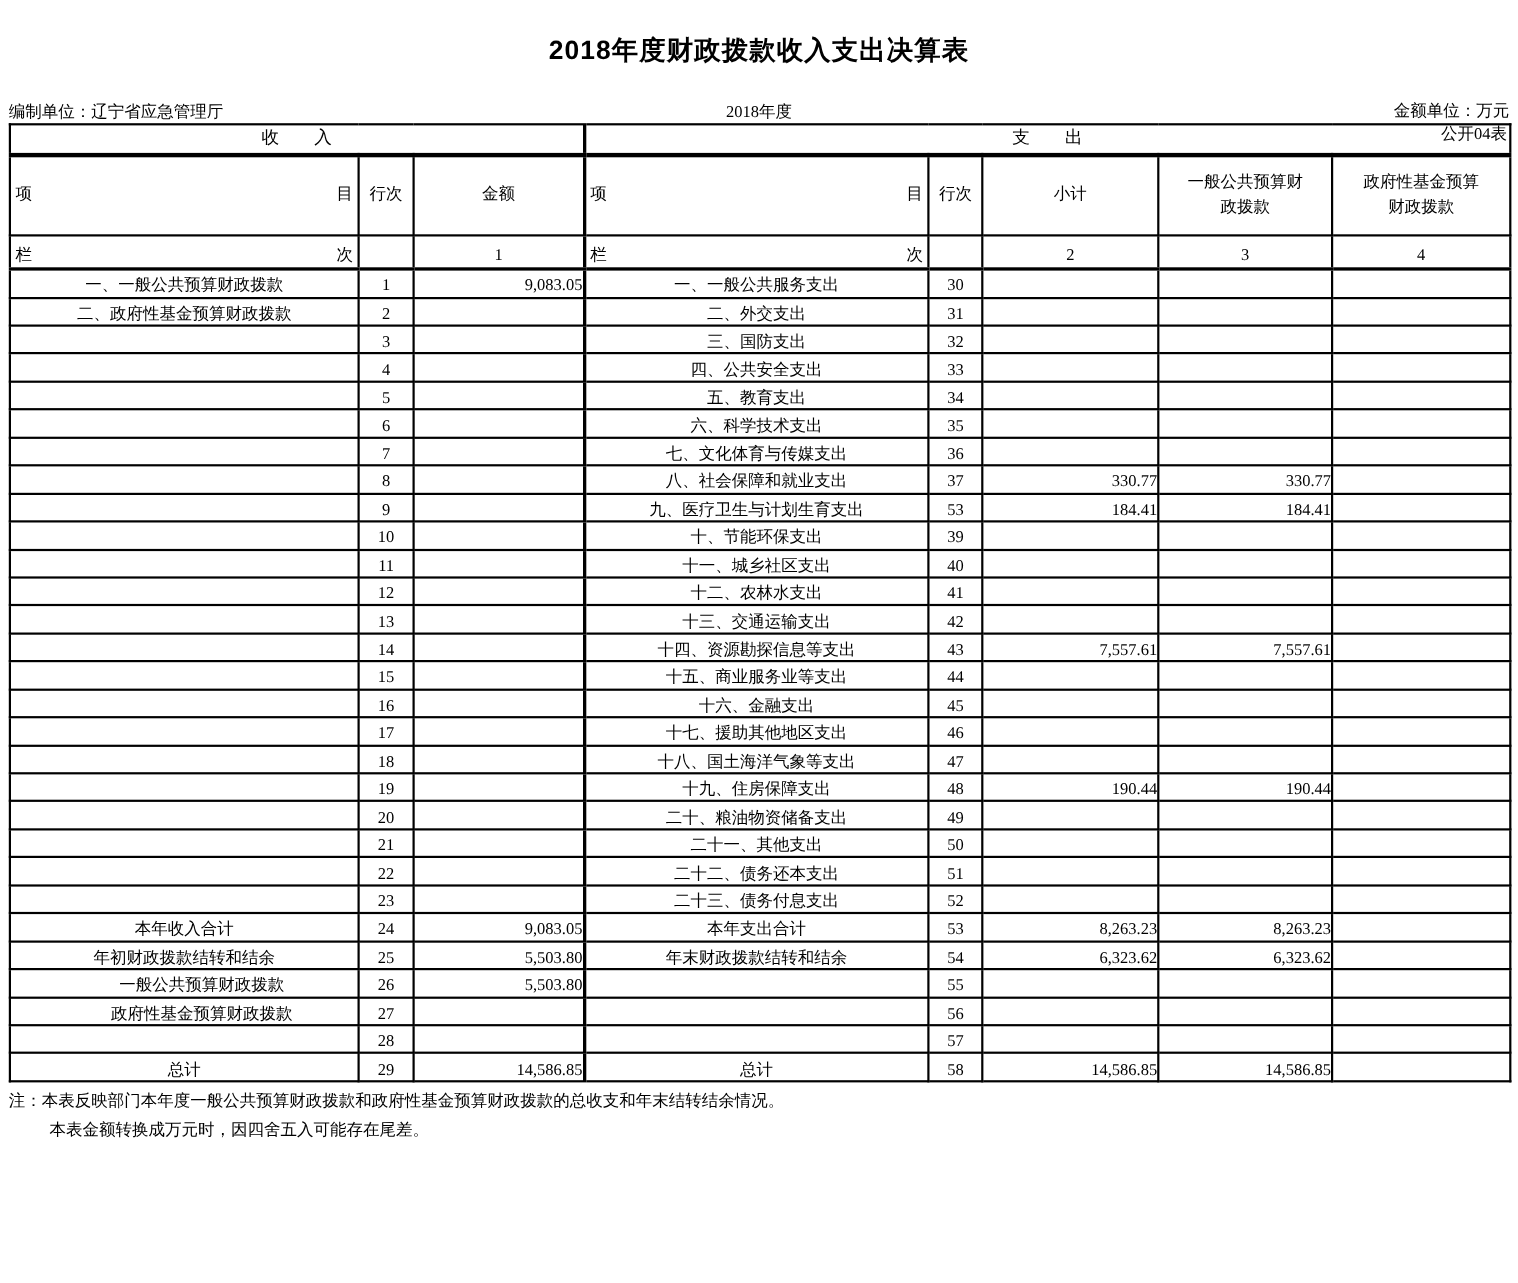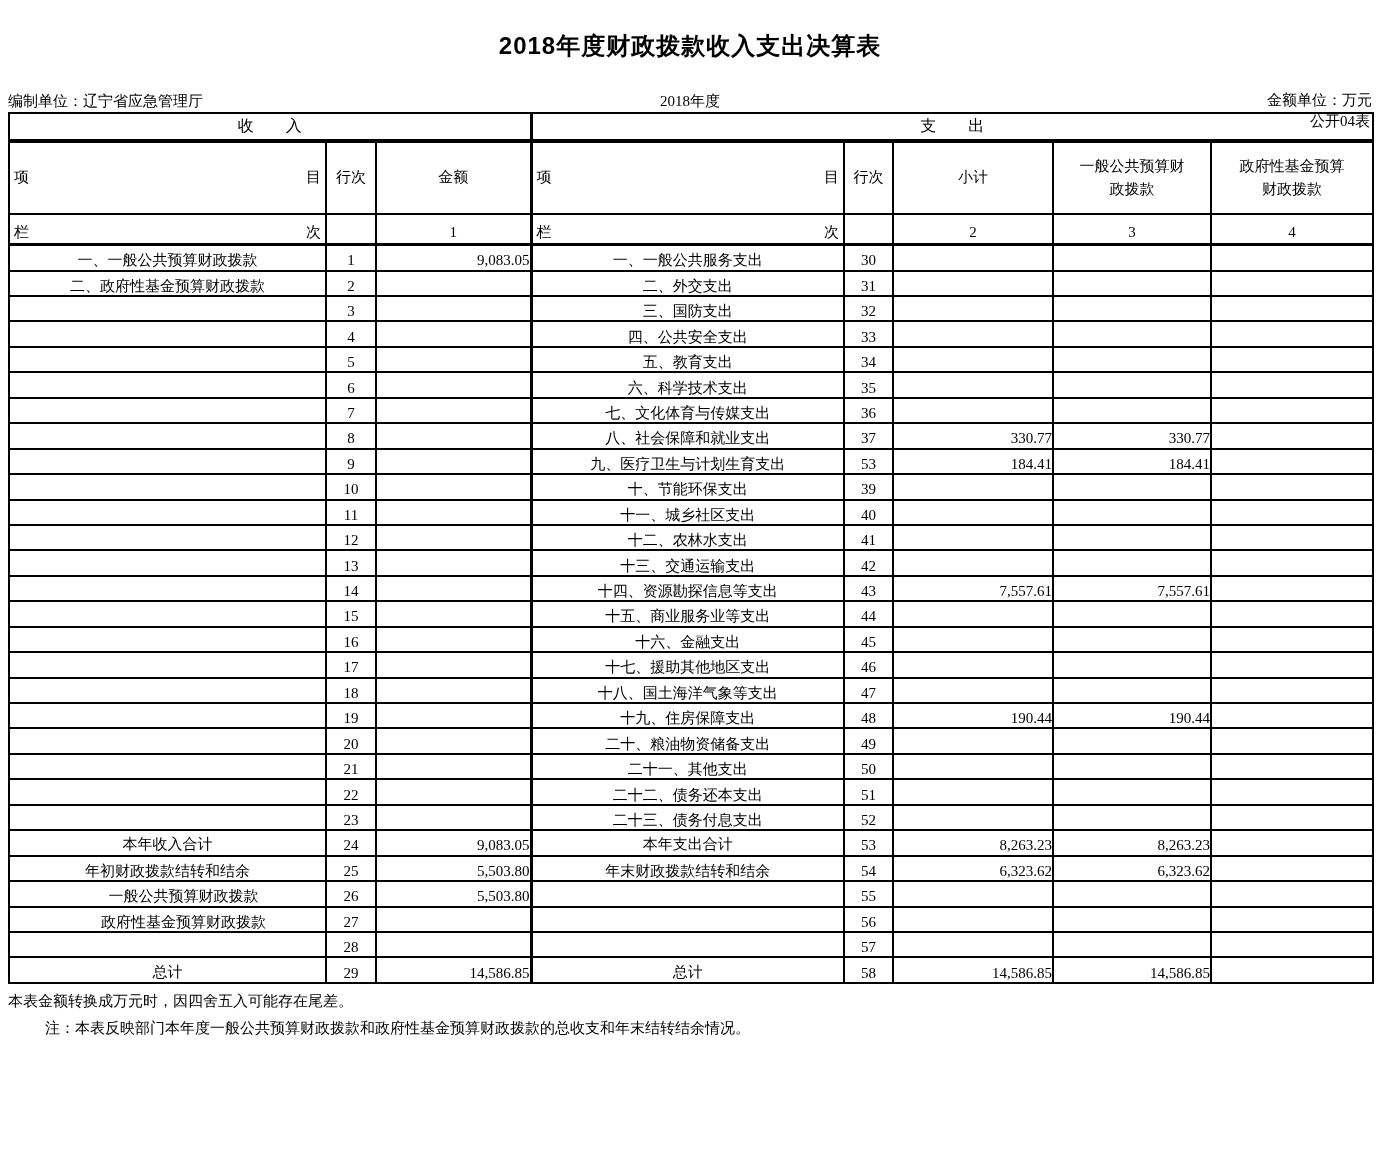--- a/index.html
+++ b/index.html
@@ -405,20 +405,20 @@
           <td class="item div ctr">总计</td>
           <td class="num">58</td>
           <td class="amt">14,586.85</td>
           <td class="amt">14,586.85</td>
           <td class="amt"></td>
         </tr>
       </tbody>
   </table>
 
   <div class="notes">
+    <div>注：本表反映部门本年度一般公共预算财政拨款和政府性基金预算财政拨款的总收支和年末结转结余情况。</div>
     <div>本表金额转换成万元时，因四舍五入可能存在尾差。</div>
-    <div>注：本表反映部门本年度一般公共预算财政拨款和政府性基金预算财政拨款的总收支和年末结转结余情况。</div>
     <div>如本表为空，则我部门本年度无此类资金收支余。</div>
   </div>
 
   <div class="pageno">22</div>
 
 </div>
 
 </body></html>

